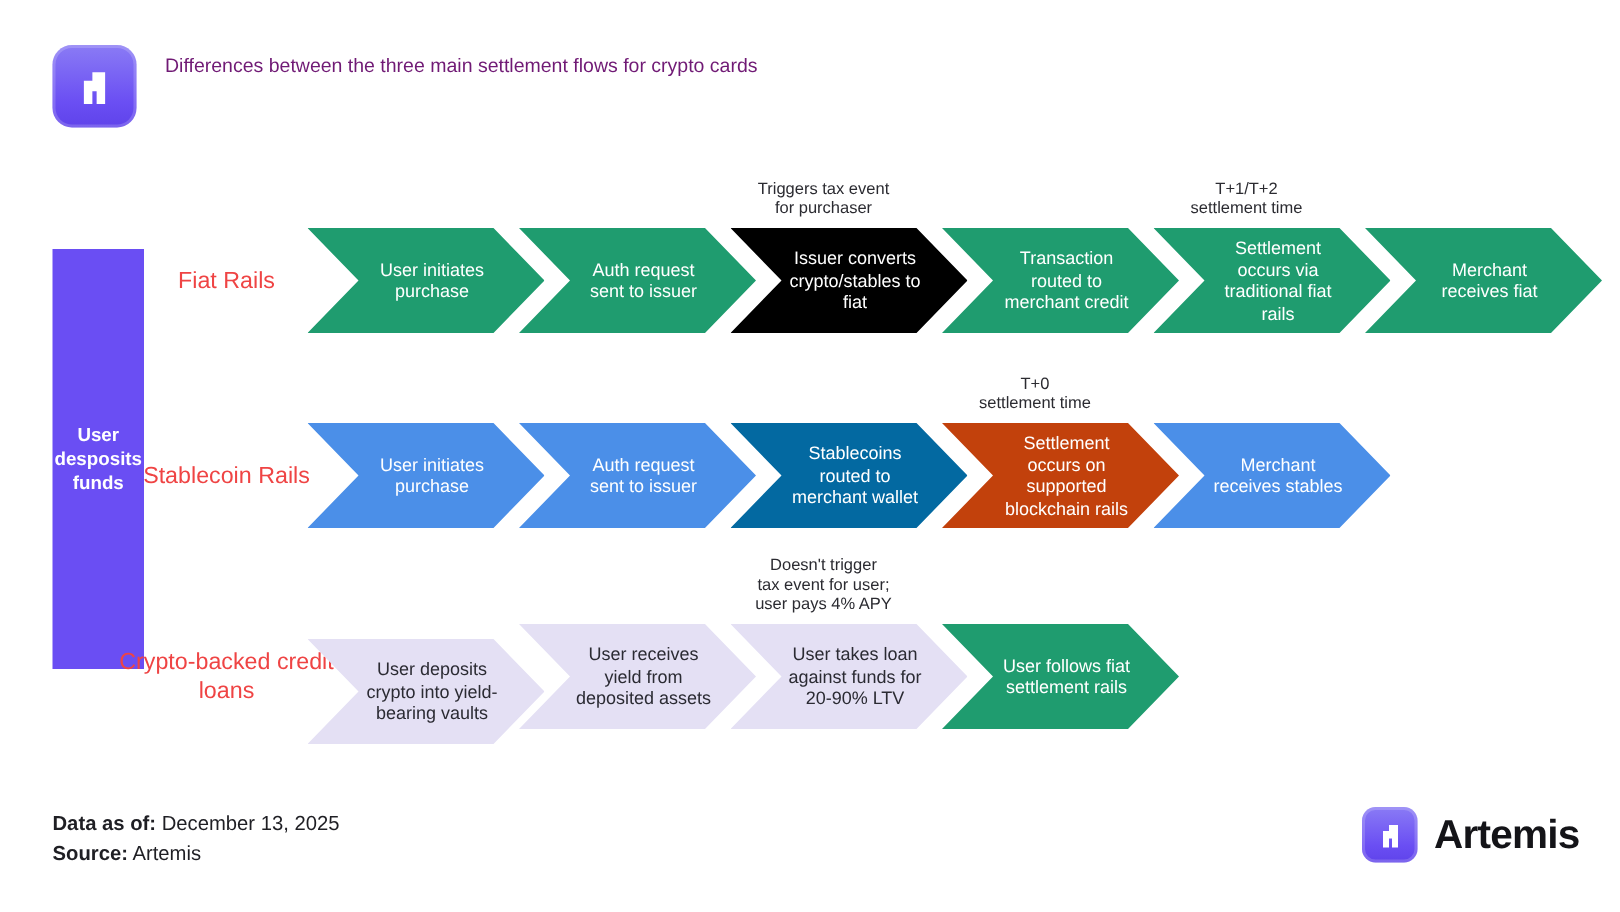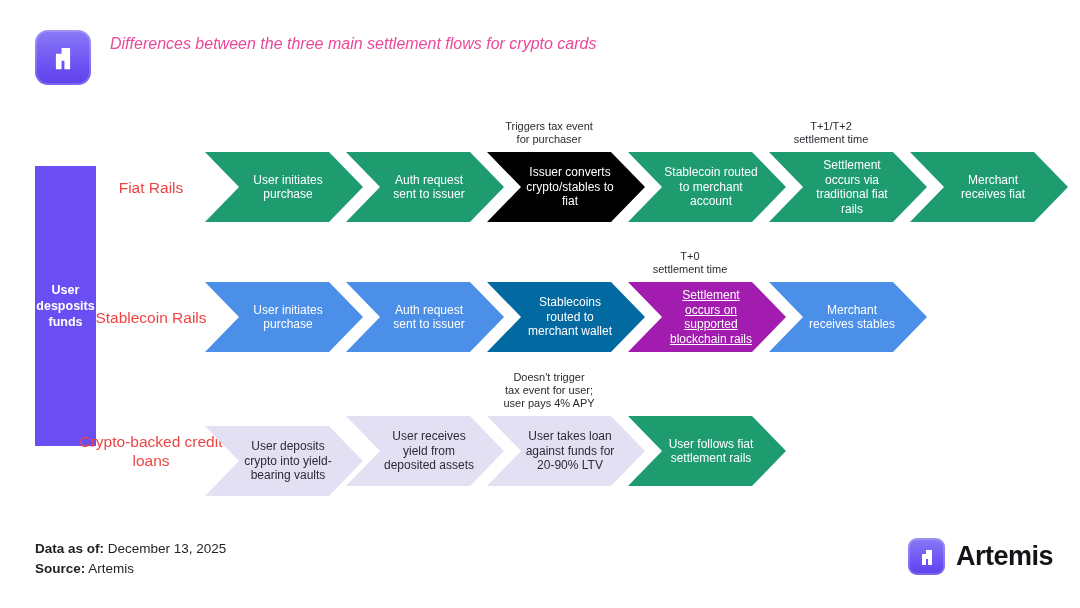--- a/index.html
+++ b/index.html
@@ -7,21 +7,21 @@
           font-family:"Liberation Sans",sans-serif;color:#18181d;}
 
   
   .header{position:absolute;left:35px;top:30px;display:flex;align-items:flex-start;gap:19px;}
   .logo-tile{width:56px;height:55px;border-radius:13px;
              background:linear-gradient(180deg,#8a7bf5 0%,#6a4ef3 70%,#5f43ea 100%);
              box-shadow:inset 0 0 0 2px rgba(255,255,255,0.18);
              display:flex;align-items:center;justify-content:center;}
   .logo-tile svg{display:block;}
   .page-title{font-size:27px;font-weight:700;letter-spacing:-0.3px;margin:0;line-height:31px;color:#17171c;}
-  .page-subtitle{font-size:16px;color:#ec4899;margin-top:4px;line-height:20px;font-style:italic;}
+  .page-subtitle{font-size:13px;color:#701a75;margin-top:4px;line-height:20px;}
 
   
   #diagram{position:absolute;left:0;top:0;width:1080px;height:608px;}
   .leftbar{position:absolute;left:35px;top:150px;width:61px;height:280px;background:#6a4ef3;
            display:flex;align-items:center;justify-content:center;text-align:center;
            color:#ffffff;font-size:12.5px;font-weight:700;line-height:16px;padding:0 2px;box-sizing:border-box;margin-top:16px;}
   .row-label{position:absolute;left:76px;width:150px;height:70px;display:flex;align-items:center;justify-content:center;
              text-align:center;font-size:15.5px;line-height:19px;color:#ef4444;}
   .chevron{position:absolute;width:158px;height:70px;
            clip-path:polygon(0 0,124px 0,158px 35px,124px 70px,0 70px,34px 35px);
@@ -62,41 +62,41 @@
       </div>
       <div class="chevron" style="left: 346px; top: 152px; background: rgb(31, 156, 111); color: rgb(255, 255, 255);">
         <div class="chev-text">Auth request sent to issuer</div>
       </div>
       <div class="chevron" style="left: 487px; top: 152px; background: #000000; color: rgb(255, 255, 255);">
         <div class="chev-text">Issuer converts crypto/stables to fiat</div>
       </div>
       <div class="note" style="left: 549px; top: 120px;">Triggers tax event
 for purchaser</div>
       <div class="chevron" style="left: 628px; top: 152px; background: rgb(31, 156, 111); color: rgb(255, 255, 255);">
-        <div class="chev-text">Stablecoin routed to merchant account</div>
+        <div class="chev-text">Transaction routed to merchant credit</div>
       </div>
       <div class="chevron" style="left: 769px; top: 152px; background: rgb(31, 156, 111); color: rgb(255, 255, 255);">
         <div class="chev-text">Settlement occurs via traditional fiat rails</div>
       </div>
       <div class="note" style="left: 831px; top: 120px;">T+1/T+2
 settlement time</div>
       <div class="chevron" style="left: 910px; top: 152px; background: rgb(31, 156, 111); color: rgb(255, 255, 255);">
         <div class="chev-text">Merchant receives fiat</div>
       </div>
       <div class="row-label" style="top: 282px;">Stablecoin Rails</div>
       <div class="chevron" style="left: 205px; top: 282px; background: rgb(75, 143, 232); color: rgb(255, 255, 255);">
         <div class="chev-text">User initiates purchase</div>
       </div>
       <div class="chevron" style="left: 346px; top: 282px; background: rgb(75, 143, 232); color: rgb(255, 255, 255);">
         <div class="chev-text">Auth request sent to issuer</div>
       </div>
       <div class="chevron" style="left: 487px; top: 282px; background: #0369a1; color: rgb(255, 255, 255);">
         <div class="chev-text">Stablecoins routed to merchant wallet</div>
       </div>
-      <div class="chevron" style="left: 628px; top: 282px; background: #a21caf; color: rgb(255, 255, 255); text-decoration: underline;">
+      <div class="chevron" style="left: 628px; top: 282px; background: #c2410c; color: rgb(255, 255, 255);">
         <div class="chev-text">Settlement occurs on supported blockchain rails</div>
       </div>
       <div class="note" style="left: 690px; top: 250px;">T+0
 settlement time</div>
       <div class="chevron" style="left: 769px; top: 282px; background: rgb(75, 143, 232); color: rgb(255, 255, 255);">
         <div class="chev-text">Merchant receives stables</div>
       </div>
       <div class="row-label" style="top: 416px;">Crypto-backed credit loans</div>
       <div class="chevron" style="left: 205px; top: 416px; background: rgb(228, 224, 244); color: rgb(43, 43, 51); margin-top: 10px;">
         <div class="chev-text">User deposits crypto into yield-bearing vaults</div>

